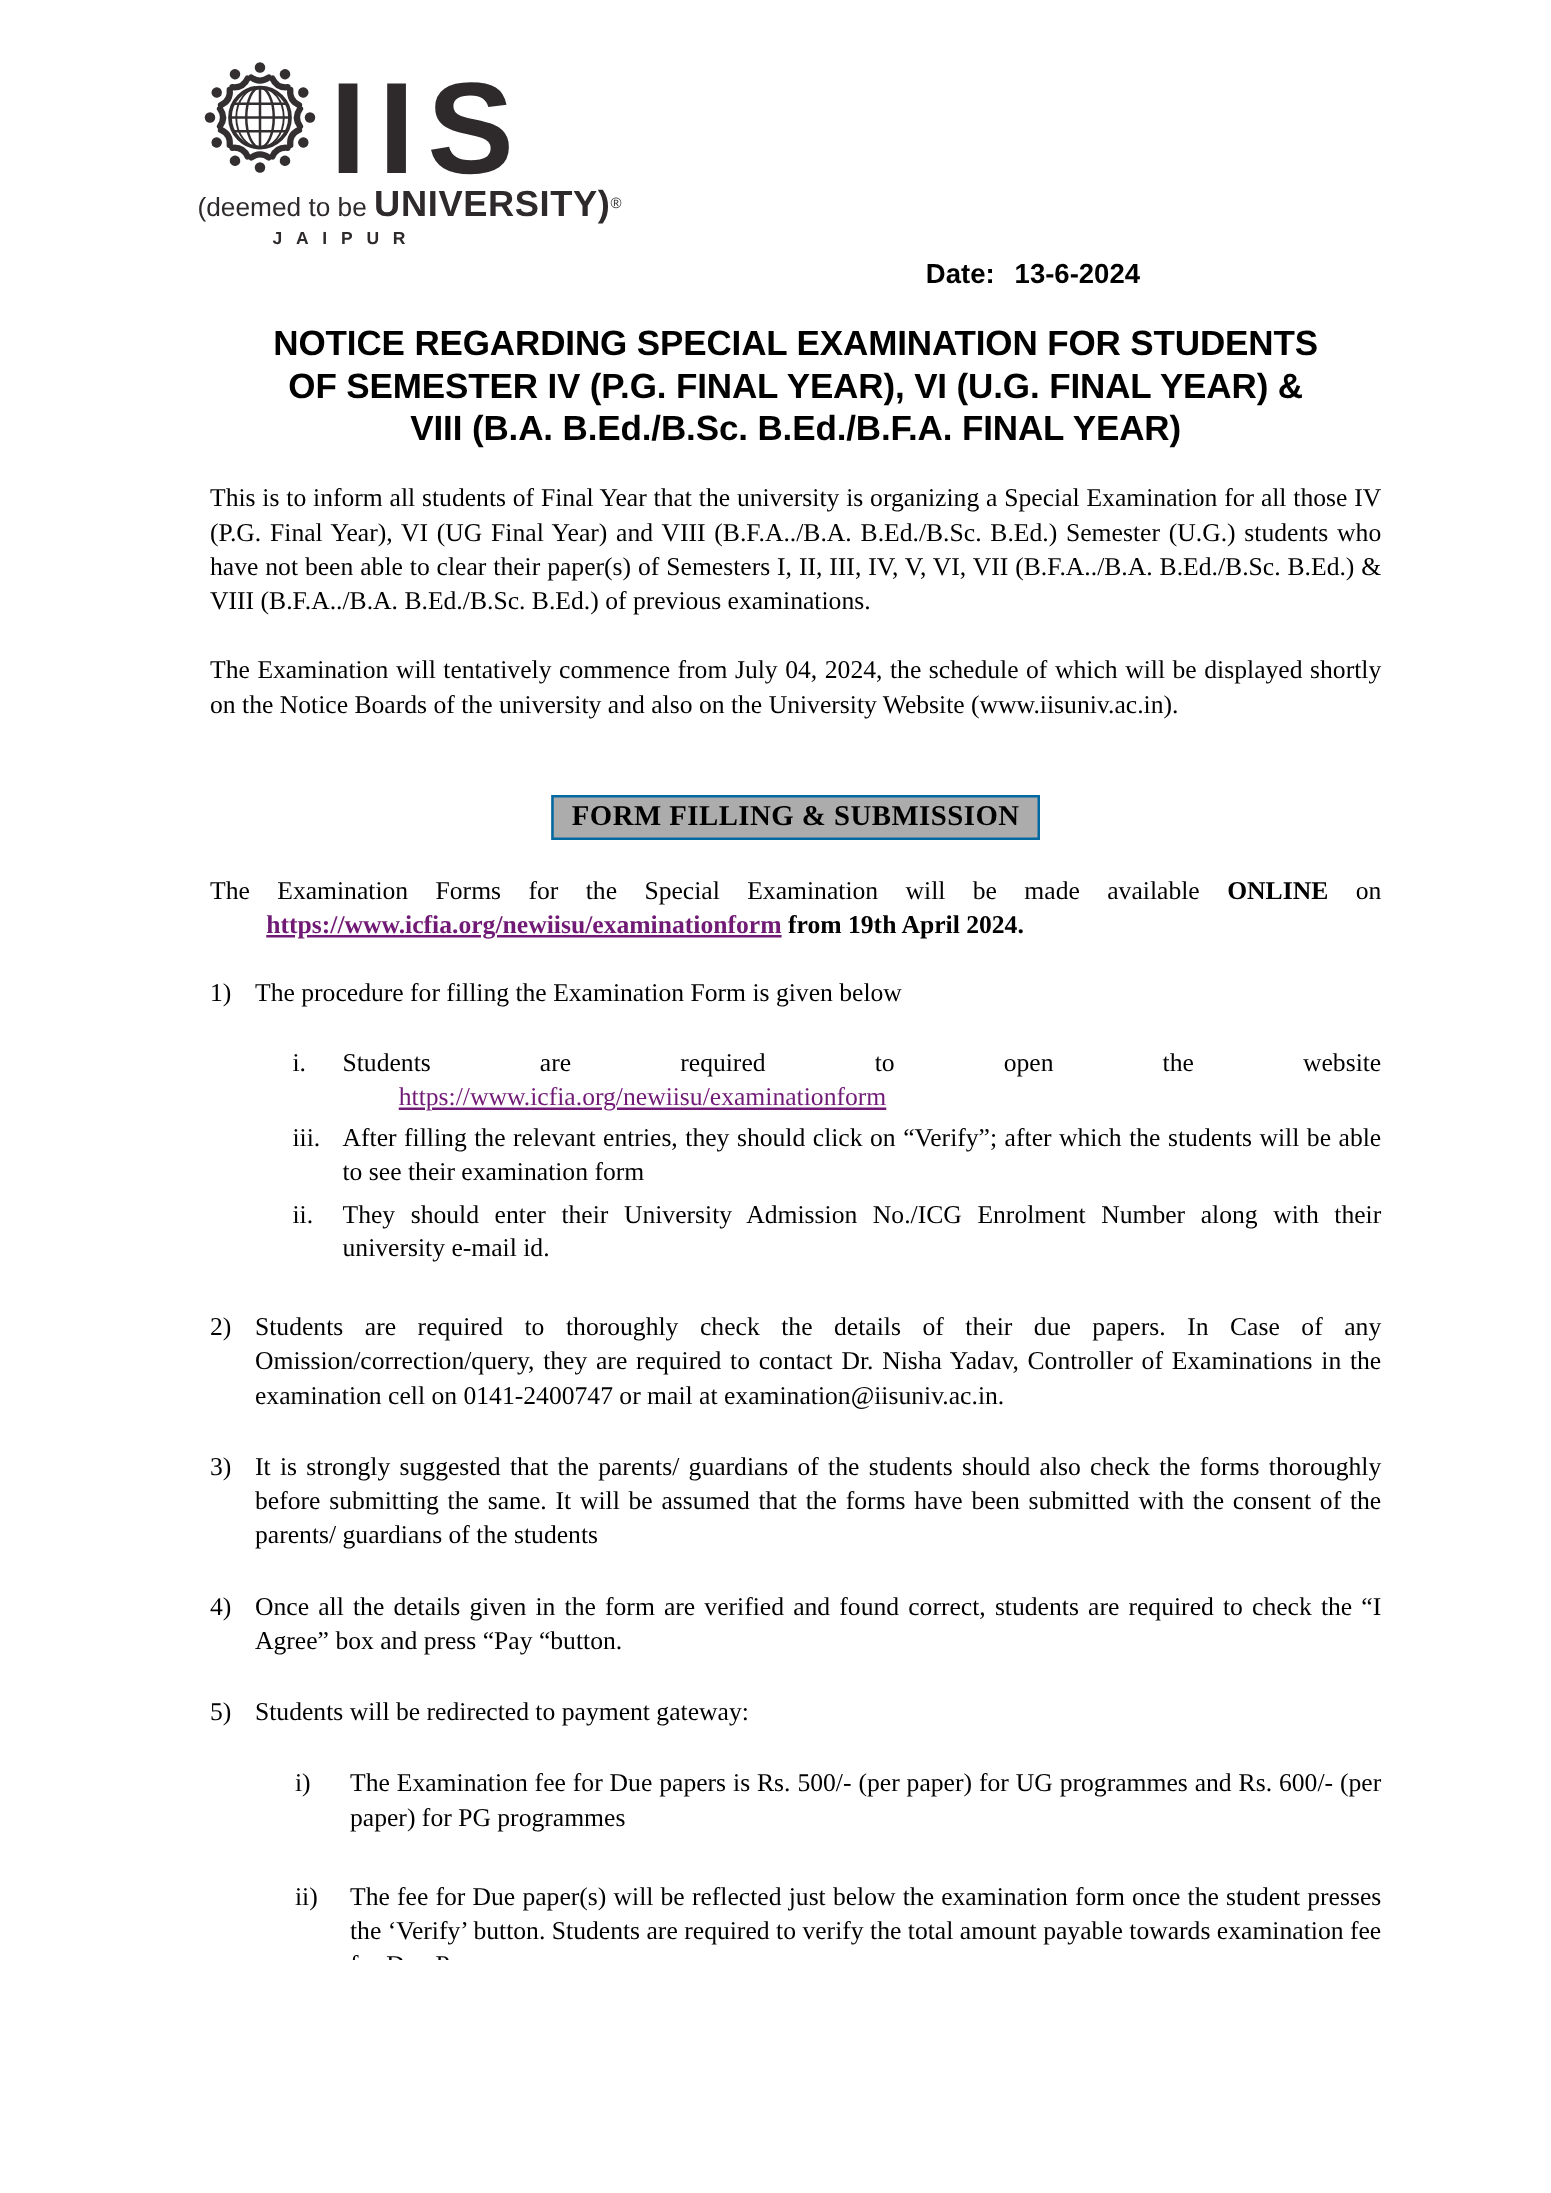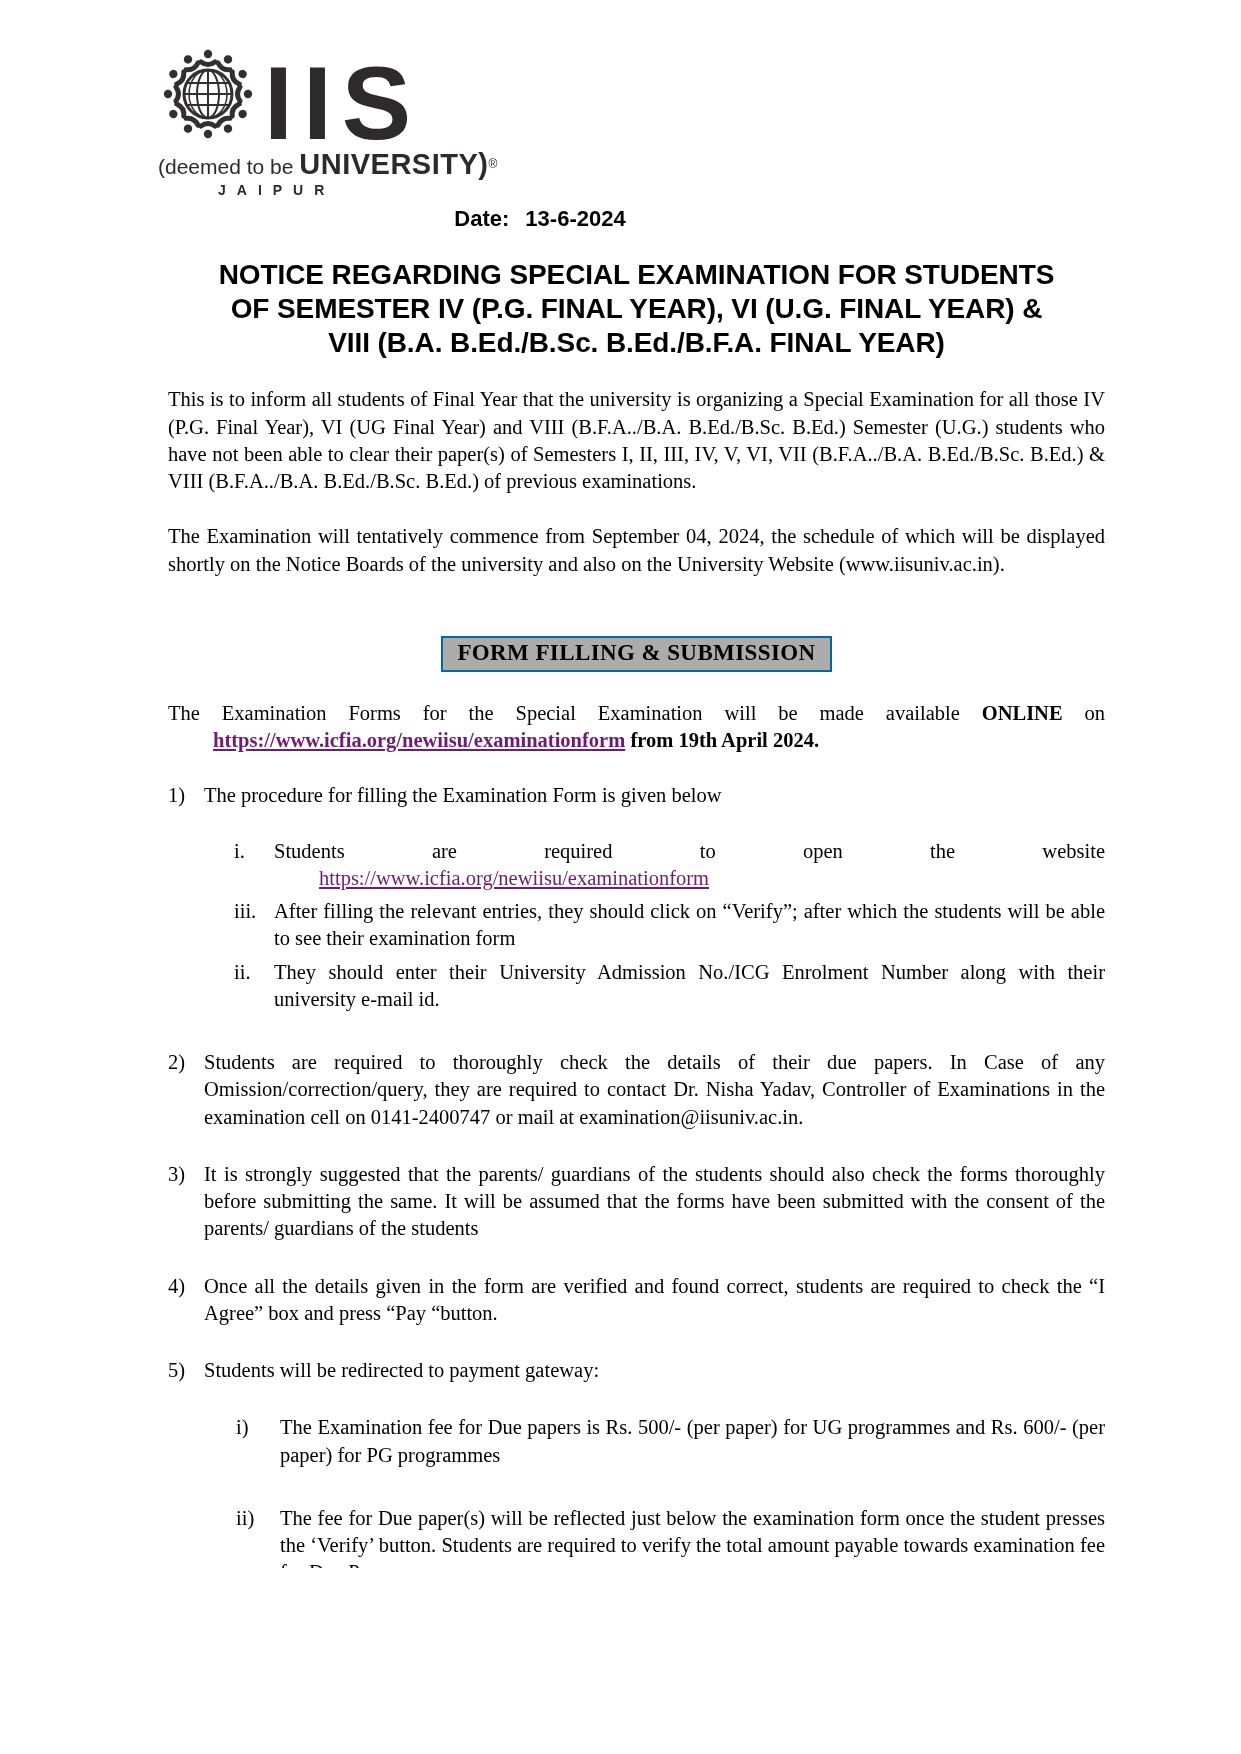--- a/index.html
+++ b/index.html
@@ -31,21 +31,21 @@
   .univ { font-size:29px; font-weight:700; letter-spacing:0.5px; }
   .reg { font-size:12px; vertical-align:super; font-weight:400; }
   .city {
     font-family:"Liberation Sans",sans-serif;
     font-weight:700; font-size:14px; letter-spacing:11px;
     color:#2e2a2b; text-align:left; margin-top:1px; margin-left:60px;
   }
 
   
   .date-line {
-    text-align:center; padding-right:193px;
+    text-align:right; padding-right:193px;
     font-family:"Liberation Sans",sans-serif;
     font-weight:700; font-size:22px;
     margin:8px 0 26px 0;
   }
   .date-value { margin-left:16px; }
 
   .title {
     font-family:"Liberation Sans",sans-serif;
     font-weight:700; font-size:28px; line-height:1.22;
     text-align:center; max-width:845px; margin:0 auto 26px auto;
@@ -174,21 +174,21 @@
   </div>
 
   <div class="date-line">
     <span>Date:</span><span class="date-value">13-6-2024</span>
   </div>
 
   <div class="title">NOTICE REGARDING SPECIAL EXAMINATION FOR STUDENTS OF SEMESTER IV (P.G. FINAL YEAR), VI (U.G. FINAL YEAR) &amp; VIII (B.A. B.Ed./B.Sc. B.Ed./B.F.A. FINAL YEAR)</div>
 
   <p class="bodytext para">This is to inform all students of Final Year that the university is organizing a Special Examination for all those IV (P.G. Final Year), VI (UG Final Year) and VIII (B.F.A../B.A. B.Ed./B.Sc. B.Ed.) Semester (U.G.) students who have not been able to clear their paper(s) of Semesters I, II, III, IV, V, VI, VII (B.F.A../B.A. B.Ed./B.Sc. B.Ed.) &amp; VIII (B.F.A../B.A. B.Ed./B.Sc. B.Ed.) of previous examinations.</p>
 
-  <p class="bodytext para">The Examination will tentatively commence from September 04, 2024, the schedule of which will be displayed shortly on the Notice Boards of the university and also on the University Website (www.iisuniv.ac.in).</p>
+  <p class="bodytext para">The Examination will tentatively commence from July 04, 2024, the schedule of which will be displayed shortly on the Notice Boards of the university and also on the University Website (www.iisuniv.ac.in).</p>
 
   <div class="section-box">FORM FILLING &amp; SUBMISSION</div>
 
   <p class="bodytext para online-para"><span>The Examination Forms for the Special Examination will be made available </span><span class="bold">ONLINE</span><span> on </span><a class="doc-link bold" href="#">https://www.icfia.org/newiisu/examinationform</a><span class="bold"> from 19th April 2024.</span></p>
 
   <div class="bodytext num-item">
     <span class="marker">1)</span>
     <div class="itembody">
       <span>The procedure for filling the Examination Form is given below</span>
       <div class="sub-list">

